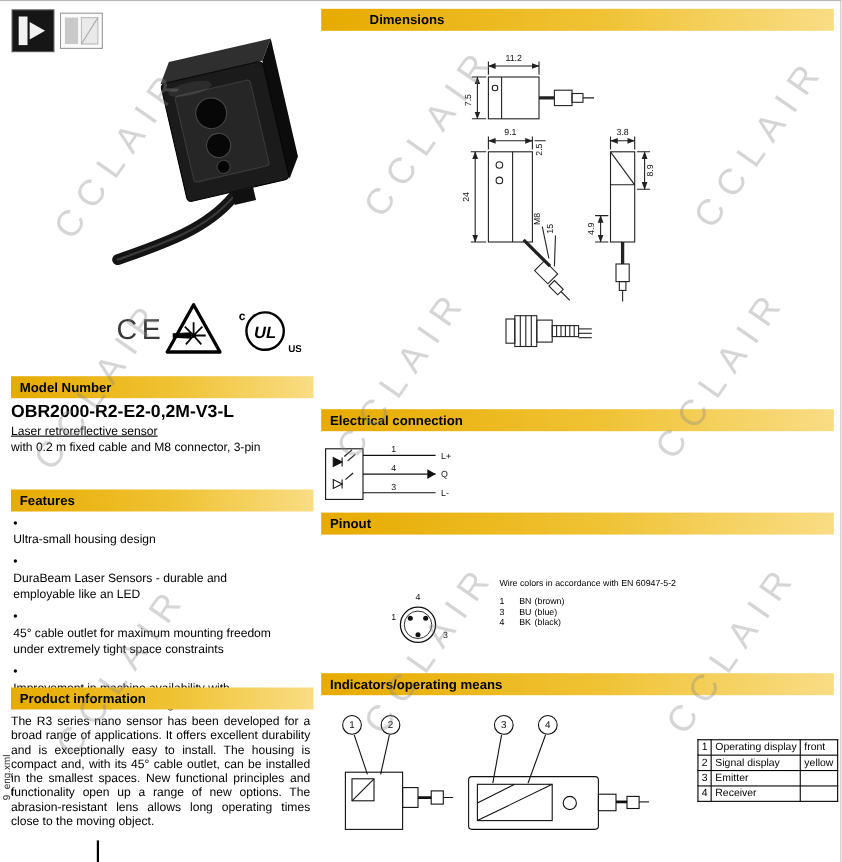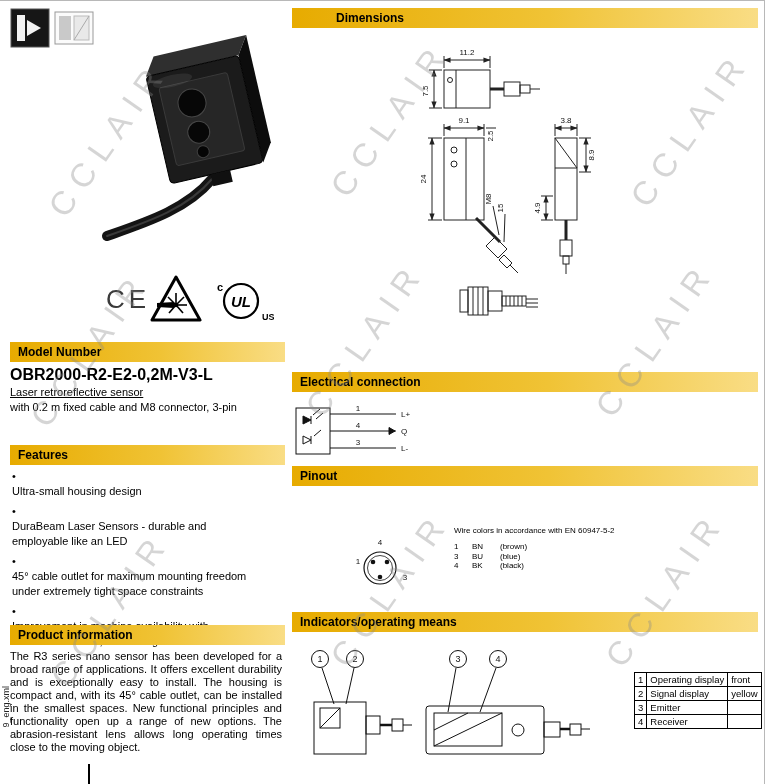--- a/index.html
+++ b/index.html
@@ -61,21 +61,21 @@
 
   .dims-svg { position:absolute; left:0; top:24px; width:466px; height:308px; }
   .circuit-svg { position:absolute; left:2px; top:388px; width:165px; height:74px; }
 
   .pinout-block { position:absolute; left:0; top:510px; width:466px; height:94px; }
   .pinout-svg { position:absolute; left:58px; top:18px; width:64px; height:60px; }
   .wires { position:absolute; left:162px; top:8px; width:300px; }
   .wire-note { font-size:8px; margin-bottom:7px; }
   .wire-row { display:flex; font-size:8px; line-height:9.5px; }
   .wire-row .w-pin { width:18px; }
-  .wire-row .w-code { width:28px; }
+  .wire-row .w-code { width:14px; }
 
   .ind-block { position:absolute; left:0; top:630px; width:466px; height:146px; }
   .ind-svg { position:absolute; left:6px; top:8px; width:332px; height:125px; }
   .ind-table { position:absolute; left:342px; top:34px; border-collapse:collapse; font-size:9.5px; }
   .ind-table td { border:1px solid #000; padding:0 3px; height:14px; white-space:nowrap; }
   .ind-table td.c-num { width:12px; text-align:center; }
   .ind-table td.c-label { width:82px; }
   .ind-table td.c-value { width:32px; }
 
   svg text { font-family:"Liberation Sans", sans-serif; }

